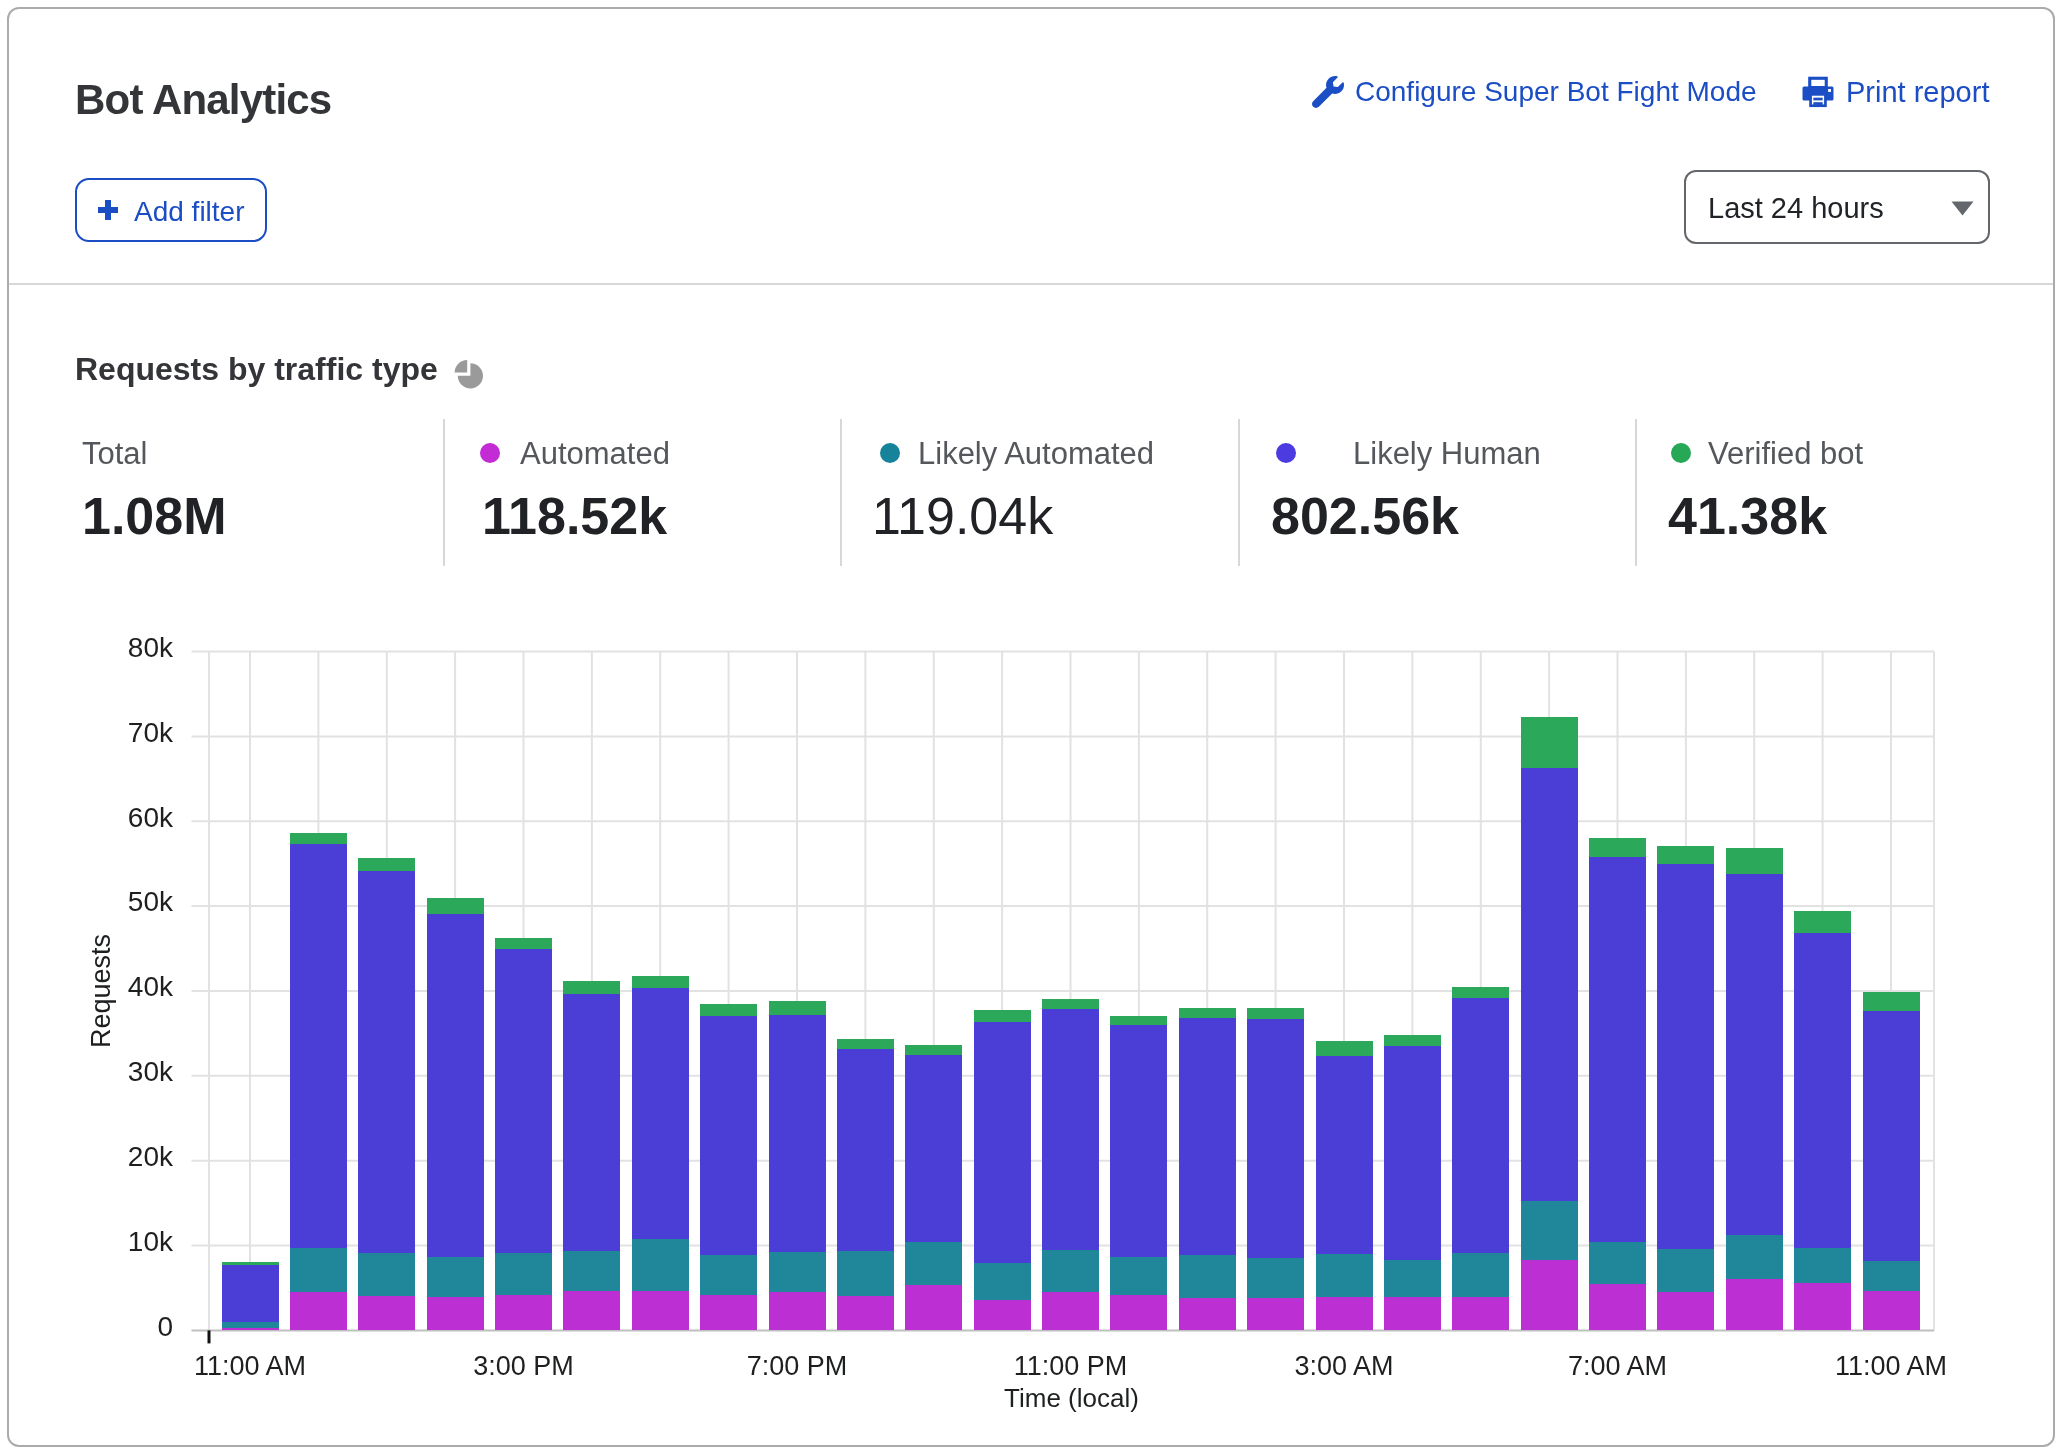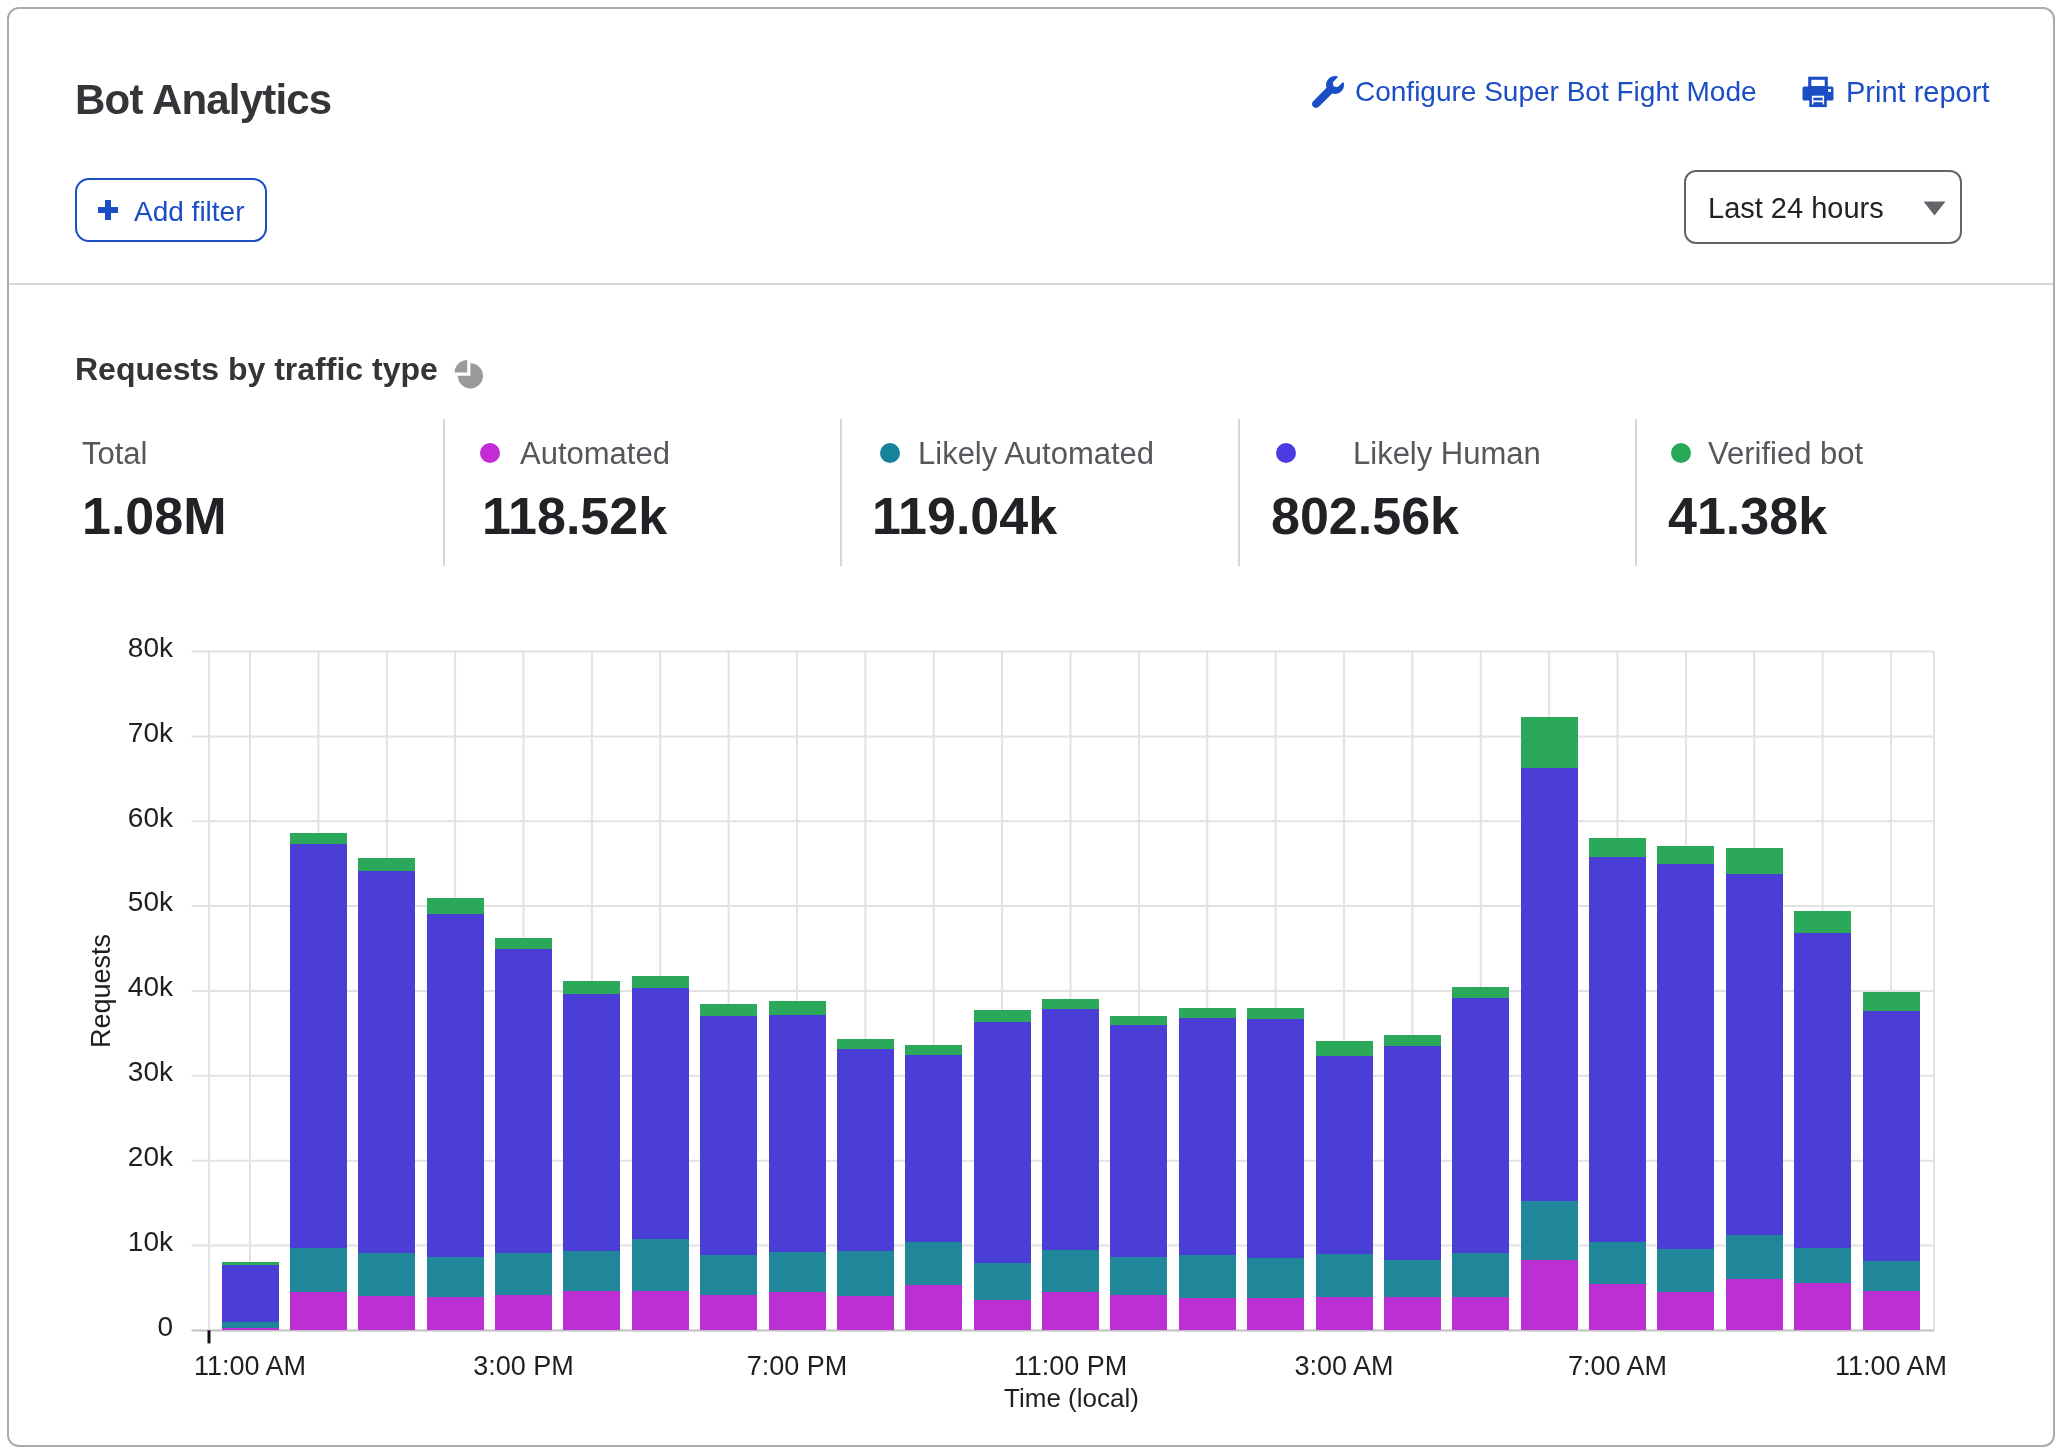--- a/index.html
+++ b/index.html
@@ -26,41 +26,41 @@
 <rect x="11" y="25.4" width="9" height="2.6" fill="#1b4dc4"></rect>
 </svg>
 <div style="position:absolute;left:1846px;top:76px;font-size:29px;color:#1b4dc4;">Print report</div>
 
 <div style="position:absolute;left:75px;top:178px;width:192px;height:64px;border:2.5px solid #1b4dc4;border-radius:14px;"></div>
 <svg width="22" height="22" viewBox="0 0 22 22" style="position:absolute;left:97px;top:199px;">
     <path d="M11 1 V21 M1 11 H21" stroke="#1b4dc4" stroke-width="6"></path>
   </svg>
 <div style="position:absolute;left:134px;top:196px;font-size:28px;color:#1b4dc4;">Add filter</div>
 
-<div style="position:absolute;left:1684px;top:170px;width:278px;height:74px;border:2px solid #63666b;border-radius:12px;text-decoration:underline;">
+<div style="position:absolute;left:1684px;top:170px;width:306px;height:74px;border:2px solid #63666b;border-radius:12px;text-decoration:underline;">
 <div style="position:absolute;left:22px;top:20px;font-size:29px;color:#202327;">Last 24 hours</div>
 <svg width="23" height="15" viewBox="0 0 23 15" style="position:absolute;right:14px;top:29px;">
       <path d="M0.5 0.5 H22.5 L11.5 14.5 Z" fill="#63666b"></path>
     </svg>
 </div>
 
 <div style="position:absolute;left:75px;top:351px;font-size:32px;font-weight:700;color:#333538;">Requests by traffic type</div>
 <svg width="30" height="30" viewBox="0 0 30 30" style="position:absolute;left:454px;top:359px;">
 <path d="M16.4 16.8 L16.4 4.2 A12.6 12.6 0 1 1 3.8 16.8 Z" fill="#9a9a9a"></path>
 <path d="M13.2 13.6 L0.6 13.6 A12.6 12.6 0 0 1 13.2 1.0 Z" fill="#9a9a9a"></path>
 </svg>
 
 <div style="position:absolute;left:82px;top:436px;font-size:31px;color:#54575b;">Total</div>
 <div style="position:absolute;left:82px;top:486px;font-size:52px;font-weight:700;color:#202225;">1.08M</div>
 <div style="position:absolute;left:480px;top:443px;width:20px;height:20px;border-radius:50%;background:#c32bd5;"></div>
 <div style="position:absolute;left:520px;top:436px;font-size:31px;color:#54575b;">Automated</div>
 <div style="position:absolute;left:482px;top:486px;font-size:52px;font-weight:700;color:#202225;">118.52k</div>
 <div style="position:absolute;left:880px;top:443px;width:20px;height:20px;border-radius:50%;background:#17839b;"></div>
 <div style="position:absolute;left:918px;top:436px;font-size:31px;color:#54575b;">Likely Automated</div>
-<div style="position:absolute;left:872px;top:486px;font-size:52px;font-weight:700;color:#202225;">119.04k</div>
+<div style="position:absolute;left:872px;top:486px;font-size:52px;font-weight:400;color:#202225;">119.04k</div>
 <div style="position:absolute;left:1276px;top:443px;width:20px;height:20px;border-radius:50%;background:#4b3be0;"></div>
 <div style="position:absolute;left:1313px;top:436px;font-size:31px;color:#54575b;margin-left:40px;">Likely Human</div>
 <div style="position:absolute;left:1271px;top:486px;font-size:52px;font-weight:700;color:#202225;">802.56k</div>
 <div style="position:absolute;left:1671px;top:443px;width:20px;height:20px;border-radius:50%;background:#27a857;"></div>
 <div style="position:absolute;left:1708px;top:436px;font-size:31px;color:#54575b;">Verified bot</div>
 <div style="position:absolute;left:1668px;top:486px;font-size:52px;font-weight:700;color:#202225;text-align:right;">41.38k</div>
 
 <div style="position:absolute;left:443px;top:419px;width:2px;height:147px;background:#d8d8d8;"></div>
 <div style="position:absolute;left:840px;top:419px;width:2px;height:147px;background:#d8d8d8;"></div>
 <div style="position:absolute;left:1238px;top:419px;width:2px;height:147px;background:#d8d8d8;"></div>

